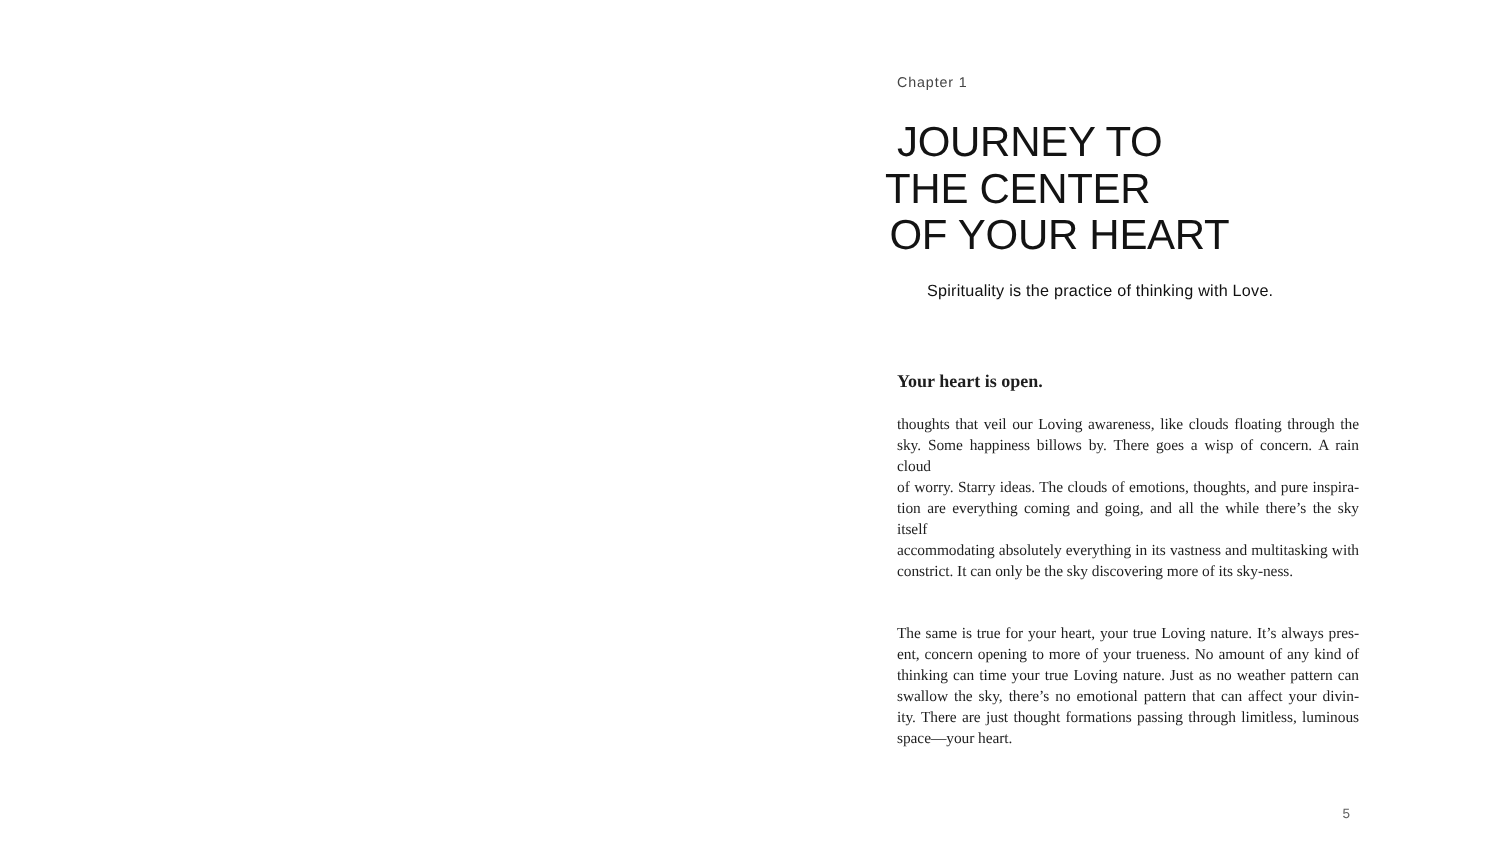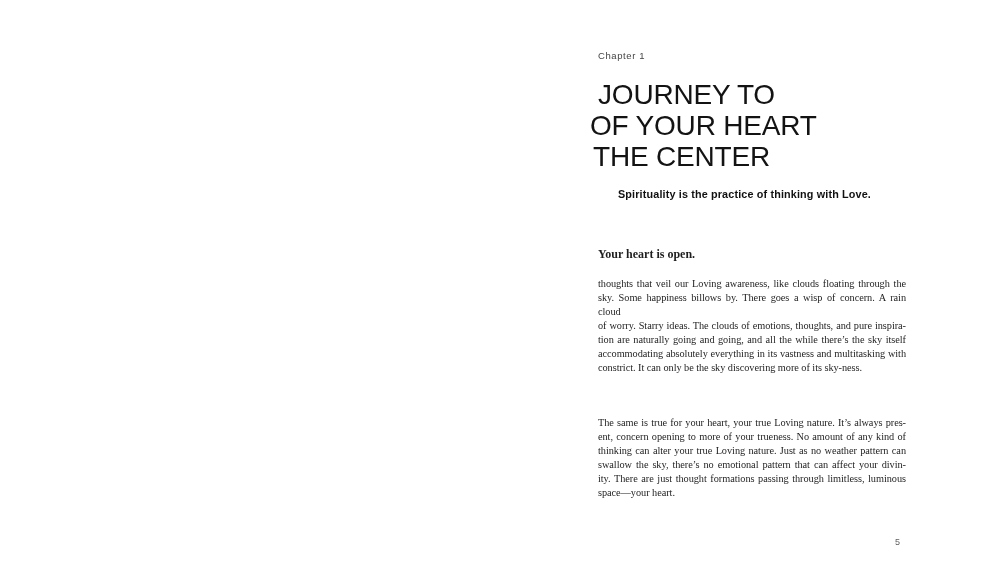--- a/index.html
+++ b/index.html
@@ -41,21 +41,21 @@
     color: var(--heading_ink);
     white-space: nowrap;
   }
   .chapter-title .title-line:nth-child(1) { margin-left: 8px; }
   .chapter-title .title-line:nth-child(2) { margin-left: 0; }
   .chapter-title .title-line:nth-child(3) { margin-left: 3px; }
 
   .subtitle {
     left: 618px; top: 188px;
     font-family: "Liberation Sans", sans-serif;
-    font-weight: bold;
+    font-weight: normal;
     font-size: 10.8px;
     line-height: 12px;
     letter-spacing: 0.15px;
     color: #111111;
     white-space: nowrap;
   }
 
   .lead-in {
     left: 598px; top: 247px;
     font-family: "Liberation Serif", serif;
@@ -93,41 +93,41 @@
 </style>
 </head>
 <body>
 
 <div class="stage">
 
   <div class="abs chapter-label">Chapter 1</div>
 
   <div class="abs chapter-title">
       <div class="title-line">JOURNEY TO</div>
+      <div class="title-line">THE CENTER</div>
       <div class="title-line">OF YOUR HEART</div>
-      <div class="title-line">THE CENTER</div>
     </div>
 
   <div class="abs subtitle">Spirituality is the practice of thinking with Love.</div>
 
   <div class="abs lead-in">Your heart is open.</div>
 
   <div class="abs paragraph paragraph-1">
       <div class="text-line">thoughts that veil our Loving awareness, like clouds floating through the</div>
       <div class="text-line">sky. Some happiness billows by. There goes a wisp of concern. A rain cloud</div>
       <div class="text-line">of worry. Starry ideas. The clouds of emotions, thoughts, and pure inspira-</div>
-      <div class="text-line">tion are naturally going and going, and all the while there’s the sky itself</div>
+      <div class="text-line">tion are everything coming and going, and all the while there’s the sky itself</div>
       <div class="text-line">accommodating absolutely everything in its vastness and multitasking with</div>
       <div class="text-line">constrict. It can only be the sky discovering more of its sky-ness.</div>
     </div>
 
   <div class="abs paragraph paragraph-2">
       <div class="text-line">The same is true for your heart, your true Loving nature. It’s always pres-</div>
       <div class="text-line">ent, concern opening to more of your trueness. No amount of any kind of</div>
-      <div class="text-line">thinking can alter your true Loving nature. Just as no weather pattern can</div>
+      <div class="text-line">thinking can time your true Loving nature. Just as no weather pattern can</div>
       <div class="text-line">swallow the sky, there’s no emotional pattern that can affect your divin-</div>
       <div class="text-line">ity. There are just thought formations passing through limitless, luminous</div>
       <div class="text-line">space—your heart.</div>
     </div>
 
   <div class="abs page-number">5</div>
 
 </div>
 
 </body></html>

